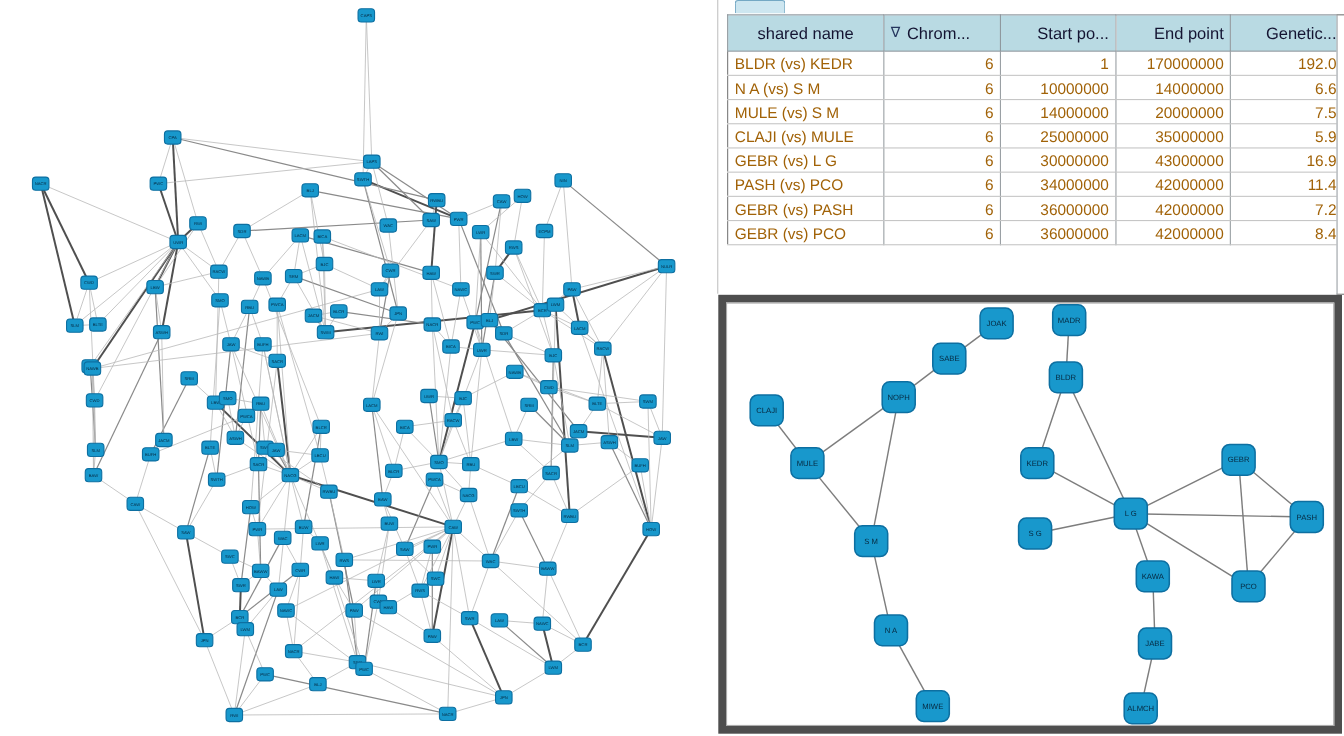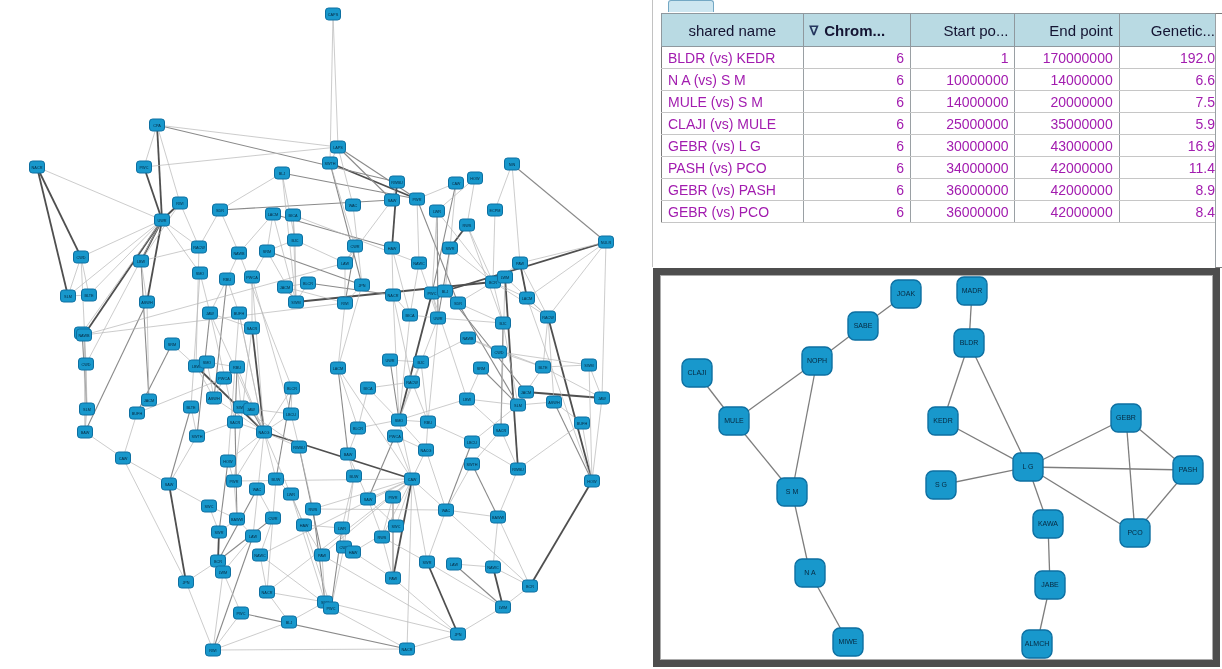--- a/index.html
+++ b/index.html
@@ -19,21 +19,21 @@
     position:absolute;left:668px;top:0;width:44px;height:11px;background:#cde6f0;
     border:1px solid #74a8c4;border-bottom:none;border-radius:3px 3px 0 0;
   }
   .table-panel{position:absolute;left:661px;top:13px;}
   table.edge-table{border-collapse:collapse;table-layout:fixed;background:#ffffff;border:1px solid #7a7a7a;}
   table.edge-table th{
     height:32px;background:#b9dae3;color:#141432;font-size:15px;font-weight:400;
     border:1px solid #8f989e;padding:0 6px;white-space:nowrap;overflow:hidden;
   }
   table.edge-table td{
-    height:21px;font-size:14px;color:#a21caf;border-right:1px solid #9aa0a4;
+    height:21px;font-size:14px;color:#a16207;border-right:1px solid #9aa0a4;
     border-bottom:1px solid #c6c6c6;padding:0 6px;white-space:nowrap;overflow:hidden;background:#fff;
   }
   .th-center{text-align:center;}
   .th-left{text-align:left;}
   .th-right{text-align:right;}
   td.c-left{text-align:left;}
   td.c-right{text-align:right;}
   .funnel{color:#25365e;font-size:13px;margin-right:6px;display:inline-block;transform:translateY(-1px);}
   .table-gutter{
     position:absolute;left:1215px;top:13px;width:6px;height:253px;background:#ffffff;
@@ -1028,21 +1028,21 @@
 
   <div class="splitter"></div>
 
   <div class="tab-fragment"></div>
 
   <div class="table-panel">
     <table class="edge-table">
       <thead>
         <tr>
             <th class="th-center" style="width: 139px;"><span>shared name</span></th>
-            <th class="th-left" style="width: 104px; font-weight: bold;"><span class="funnel">∇</span><span>Chrom...</span></th>
+            <th class="th-left" style="width: 104px;"><span class="funnel">∇</span><span>Chrom...</span></th>
             <th class="th-right" style="width: 105px;"><span>Start po...</span></th>
             <th class="th-right" style="width: 102px; margin-top: 40px;"><span>End point</span></th>
             <th class="th-right" style="width: 102px; text-align: right;"><span>Genetic...</span></th>
           </tr>
       </thead>
       <tbody>
           <tr>
             <td class="c-left">BLDR (vs) KEDR</td>
             <td class="c-right">6</td>
             <td class="c-right">1</td>
@@ -1082,21 +1082,21 @@
             <td class="c-right">6</td>
             <td class="c-right">34000000</td>
             <td class="c-right">42000000</td>
             <td class="c-right">11.4</td>
           </tr>
           <tr>
             <td class="c-left">GEBR (vs) PASH</td>
             <td class="c-right">6</td>
             <td class="c-right">36000000</td>
             <td class="c-right">42000000</td>
-            <td class="c-right">8.9</td>
+            <td class="c-right">7.2</td>
           </tr>
           <tr>
             <td class="c-left">GEBR (vs) PCO</td>
             <td class="c-right">6</td>
             <td class="c-right">36000000</td>
             <td class="c-right">42000000</td>
             <td class="c-right">8.4</td>
           </tr>
         </tbody>
     </table>

